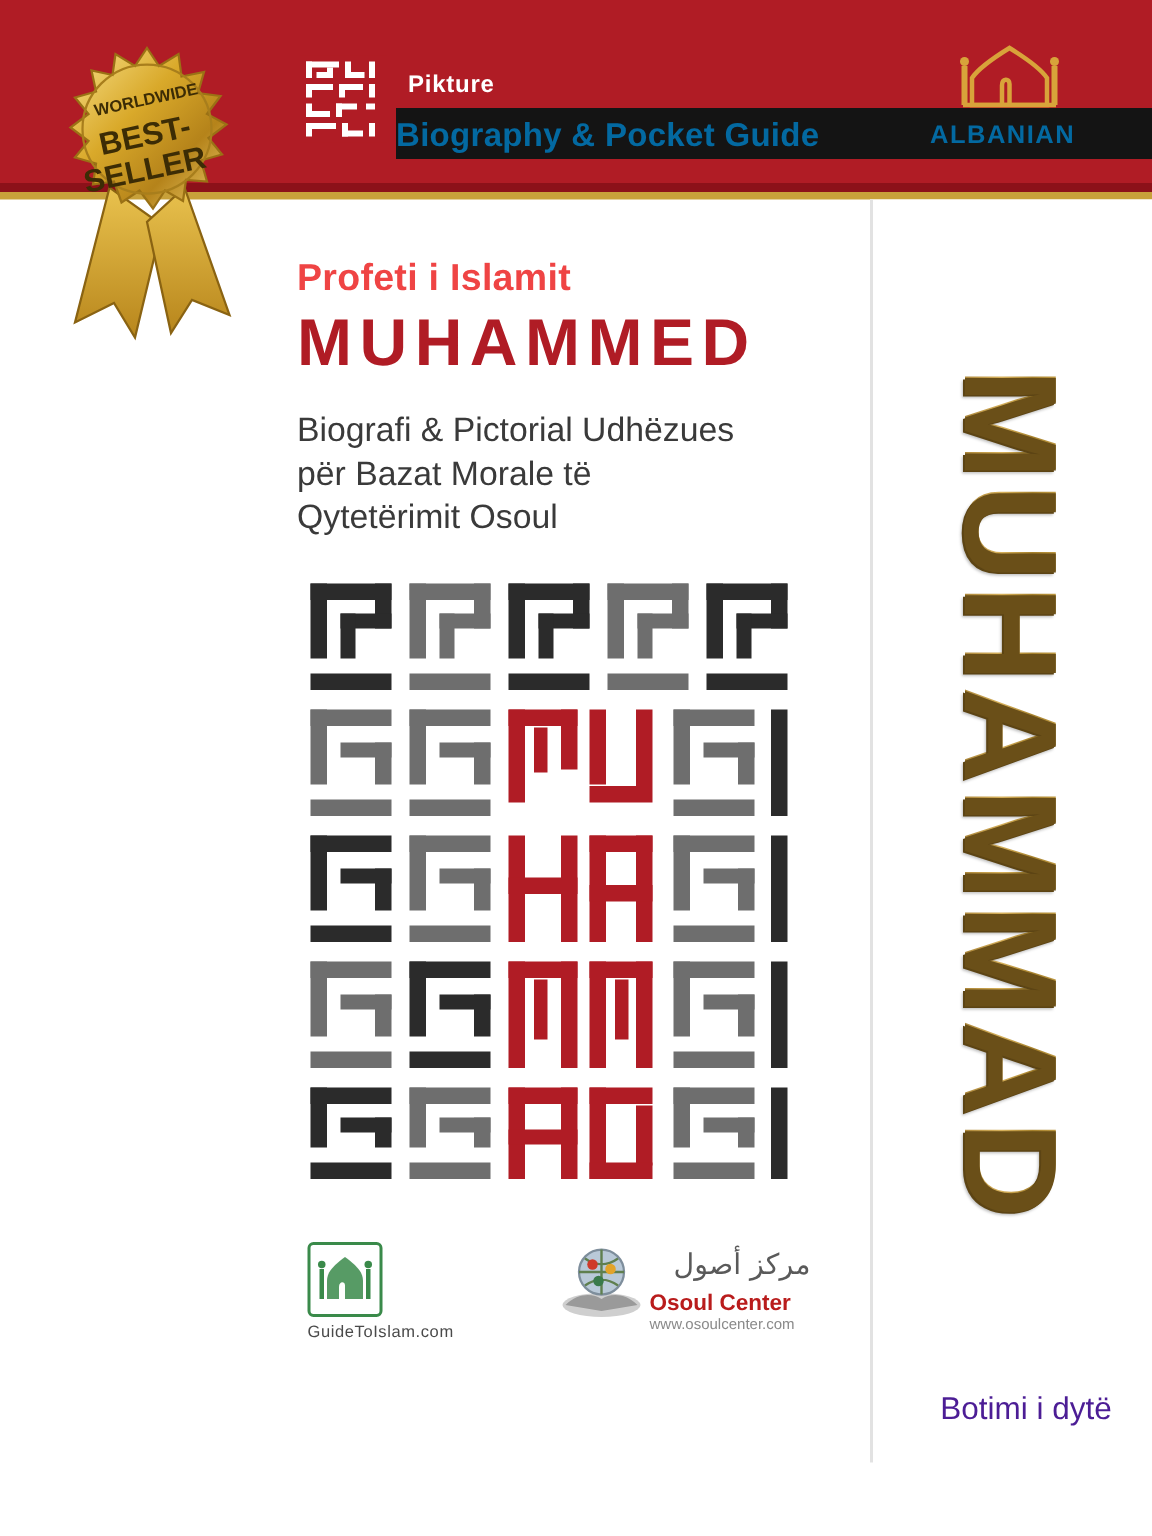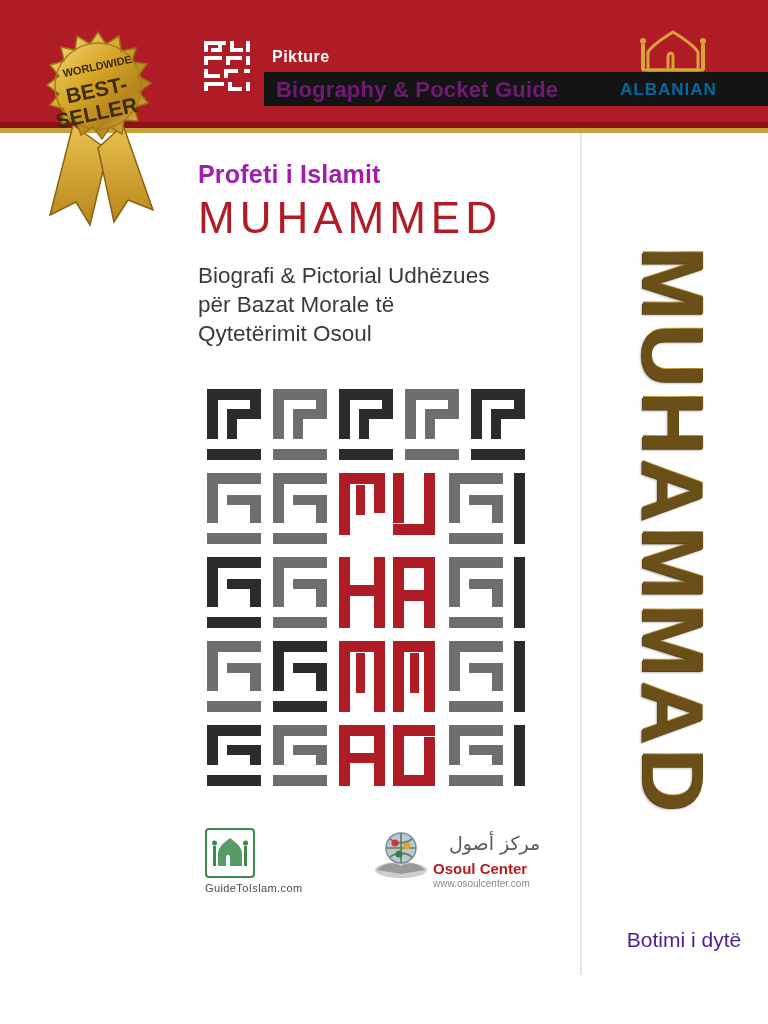--- a/index.html
+++ b/index.html
@@ -61,22 +61,22 @@
   
   .black-bar {
     position: absolute;
     left: 264px; top: 72px;
     width: 504px;
     height: 34px;
     background: #141414;
   }
   .black-bar-title {
     position: absolute;
-    left: 276px; top: 77px;
-    color: #701a75;
+    left: 264px; top: 77px;
+    color: #0369a1;
     font-size: 22px;
     font-weight: bold;
     letter-spacing: 0.2px;
   }
   .lang-label {
     position: absolute;
     left: 620px; top: 80px;
     color: #0369a1;
     font-size: 17px;
     font-weight: bold;
@@ -95,30 +95,30 @@
     width: 150px; height: 210px;
   }
   .seal svg { display: block; }
   
   .title-block {
     position: absolute;
     left: 198px; top: 160px;
     width: 360px;
   }
   .pre-title {
-    color: #a21caf;
+    color: #ef4444;
     font-size: 25px;
     font-weight: bold;
-    margin: 0 0 4px 0;
+    margin: 11px 0 4px 0;
     letter-spacing: 0.2px;
   }
   .main-title {
     color: #b01c25;
     font-size: 44px;
-    font-weight: normal;
+    font-weight: bold;
     letter-spacing: 5px;
     margin: 0 0 18px 0;
   }
   .subtitle {
     color: #3a3a3a;
     font-size: 22.5px;
     line-height: 29px;
     margin: 0;
     font-weight: normal;
   }

